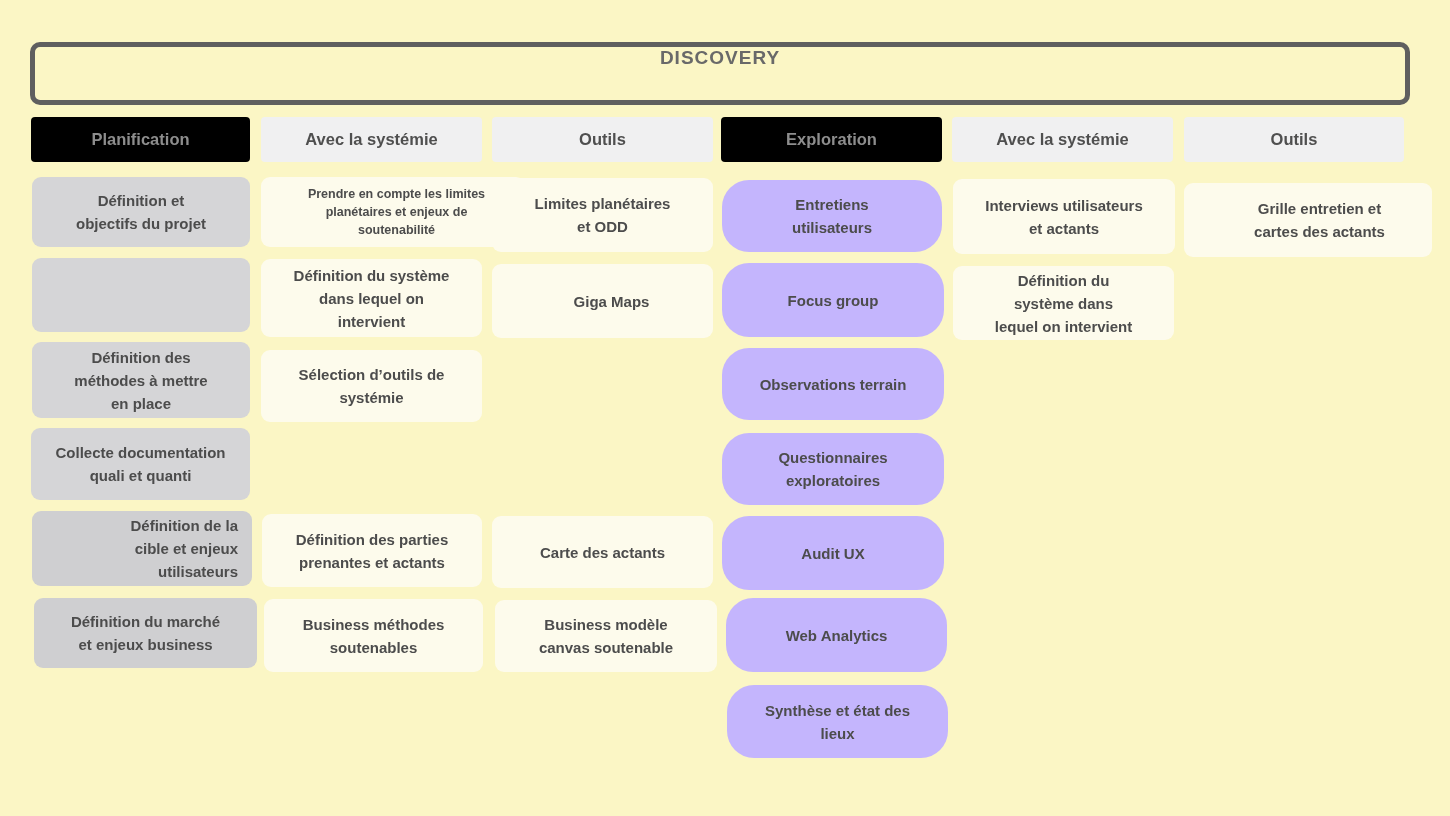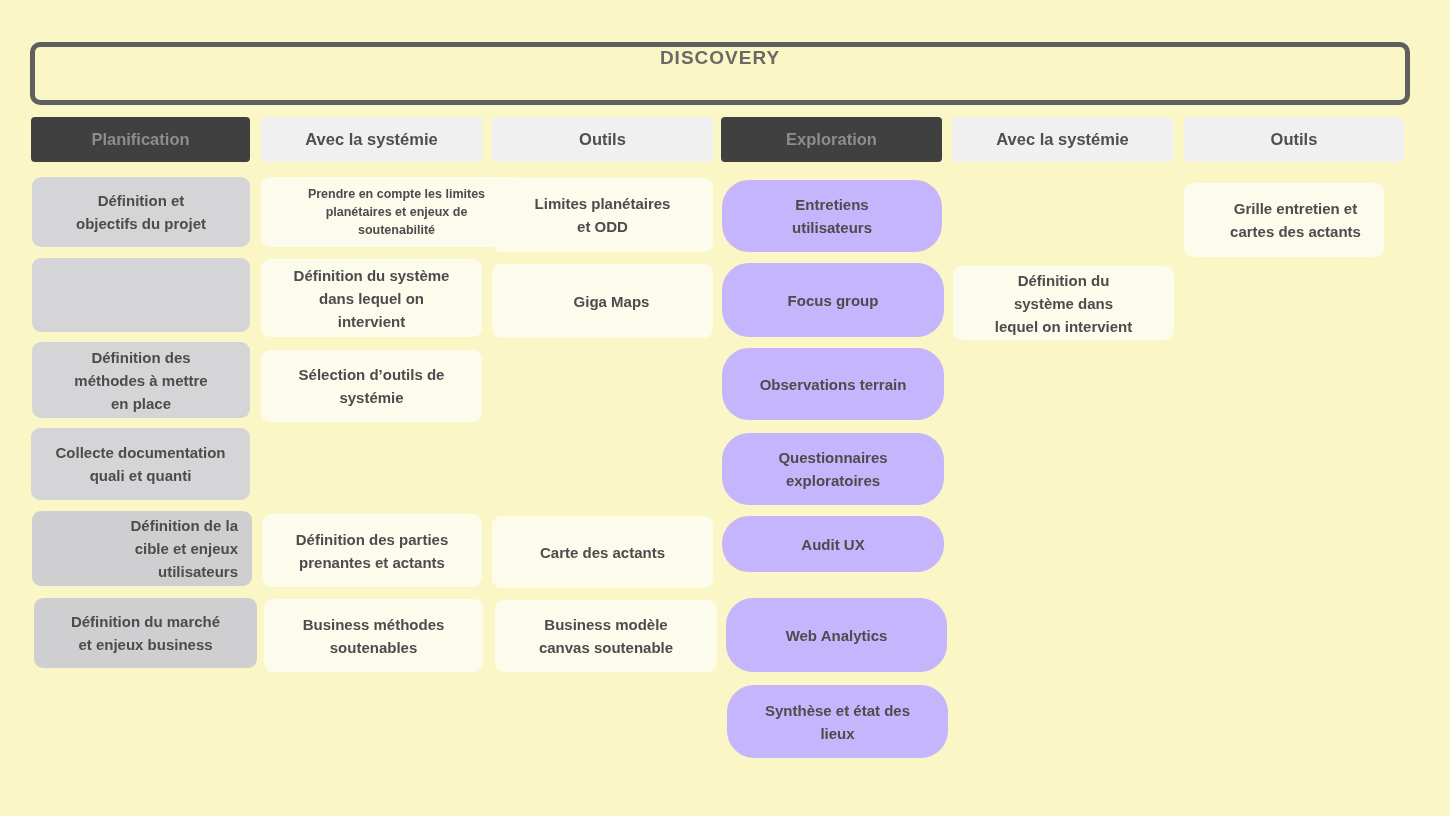--- a/index.html
+++ b/index.html
@@ -20,21 +20,21 @@
     box-sizing:border-box;
     display:flex;align-items:flex-start;justify-content:center;
     font-size:19px;letter-spacing:1px;color:#696969;
   }
   .col-header{
     position:absolute;height:45px;border-radius:4px;
     display:flex;align-items:center;justify-content:center;
     font-size:16.5px;
     box-sizing:border-box;
   }
-  .col-header.gray{background:#404040;color:#8D8D8D;}
+  .col-header.gray{background:#000000;color:#8D8D8D;}
   .col-header.light{background:#F0F0F1;color:#4F4F4F;}
   .card{
     position:absolute;border-radius:9px;
     display:flex;align-items:center;justify-content:center;
     box-sizing:border-box;
     padding:4px 10px;
     color:#4C4C4C;
     font-size:15px;line-height:23px;
     text-align:center;
   }
@@ -148,35 +148,39 @@
   <div class="card gray-c" style="left:722px;top:263px;width:222px;height:74px;">
       <span class="card-label">Focus group</span>
     </div>
   <div class="card gray-c" style="left:722px;top:348px;width:222px;height:72px;">
       <span class="card-label">Observations terrain</span>
     </div>
   <div class="card gray-c" style="left:722px;top:433px;width:222px;height:72px;">
       <span class="card-label">Questionnaires
 exploratoires</span>
     </div>
-  <div class="card gray-c" style="left:722px;top:516px;width:222px;height:56px;">
+  <div class="card gray-c" style="left:722px;top:516px;width:222px;height:74px;">
       <span class="card-label">Audit UX</span>
     </div>
   <div class="card gray-c" style="left:726px;top:598px;width:221px;height:74px;">
       <span class="card-label">Web Analytics</span>
     </div>
   <div class="card gray-c" style="left:727px;top:685px;width:221px;height:73px;">
       <span class="card-label">Synthèse et état des
 lieux</span>
     </div>
 
+  <div class="card cream" style="left:953px;top:179px;width:222px;height:75px;">
+      <span class="card-label">Interviews utilisateurs
+et actants</span>
+    </div>
   <div class="card cream" style="left:953px;top:266px;width:221px;height:74px;">
       <span class="card-label">Définition du
 système dans
 lequel on intervient</span>
     </div>
 
-  <div class="card cream" style="left:1184px;top:183px;width:200px;height:74px;padding-left:33px;">
+  <div class="card cream" style="left:1184px;top:183px;width:248px;height:74px;padding-left:33px;">
       <span class="card-label">Grille entretien et
 cartes des actants</span>
     </div>
 
 </div>
 
 </body></html>

